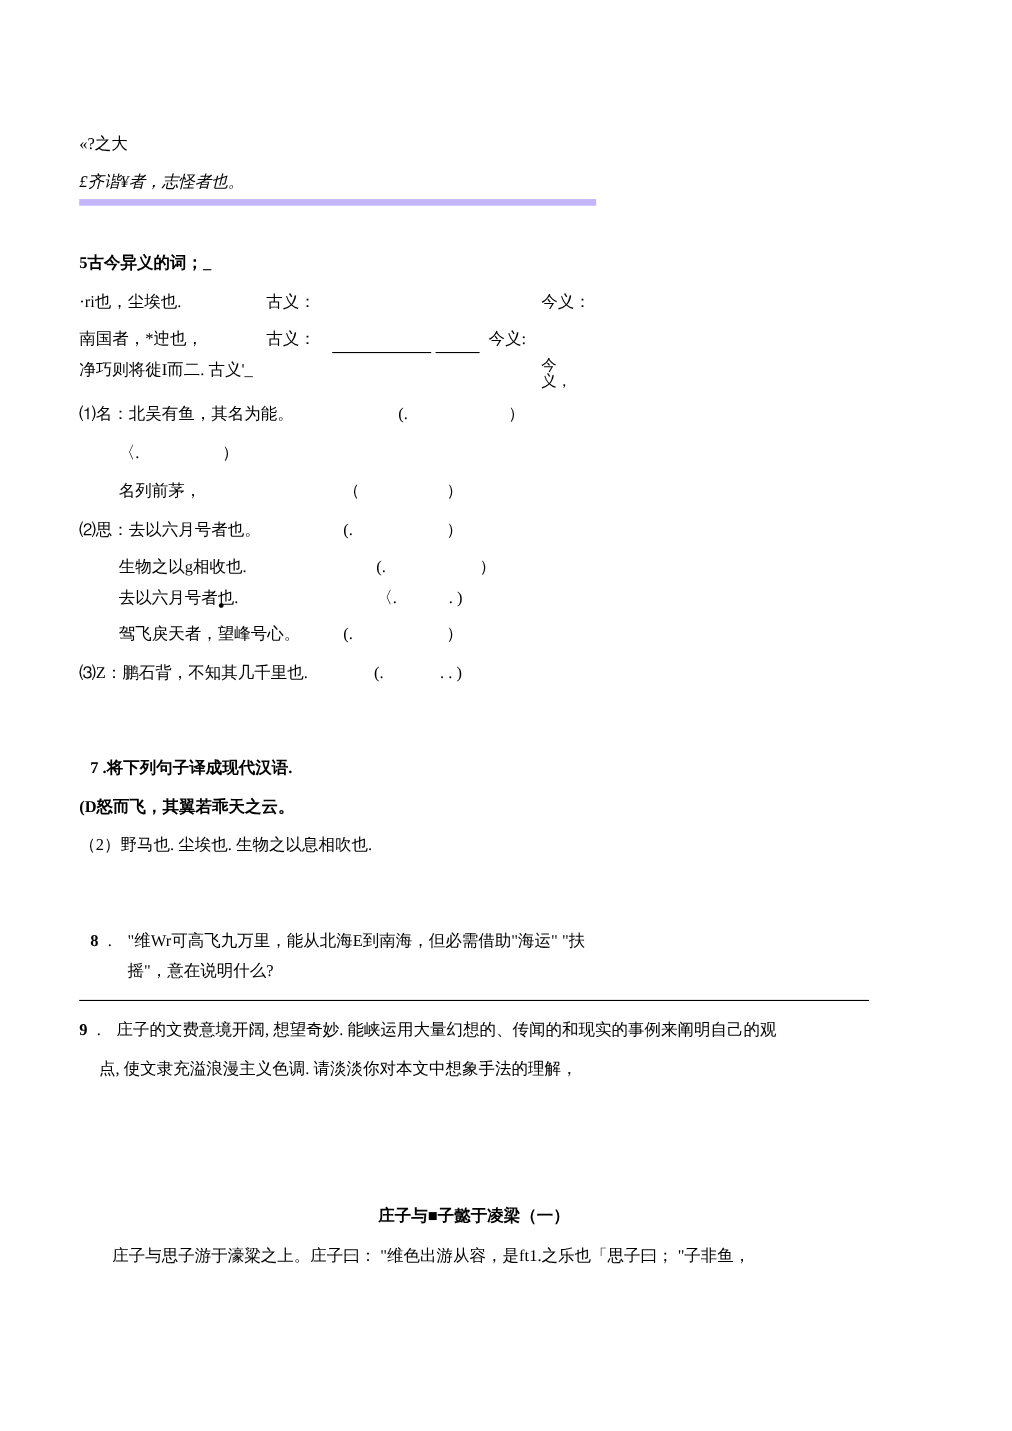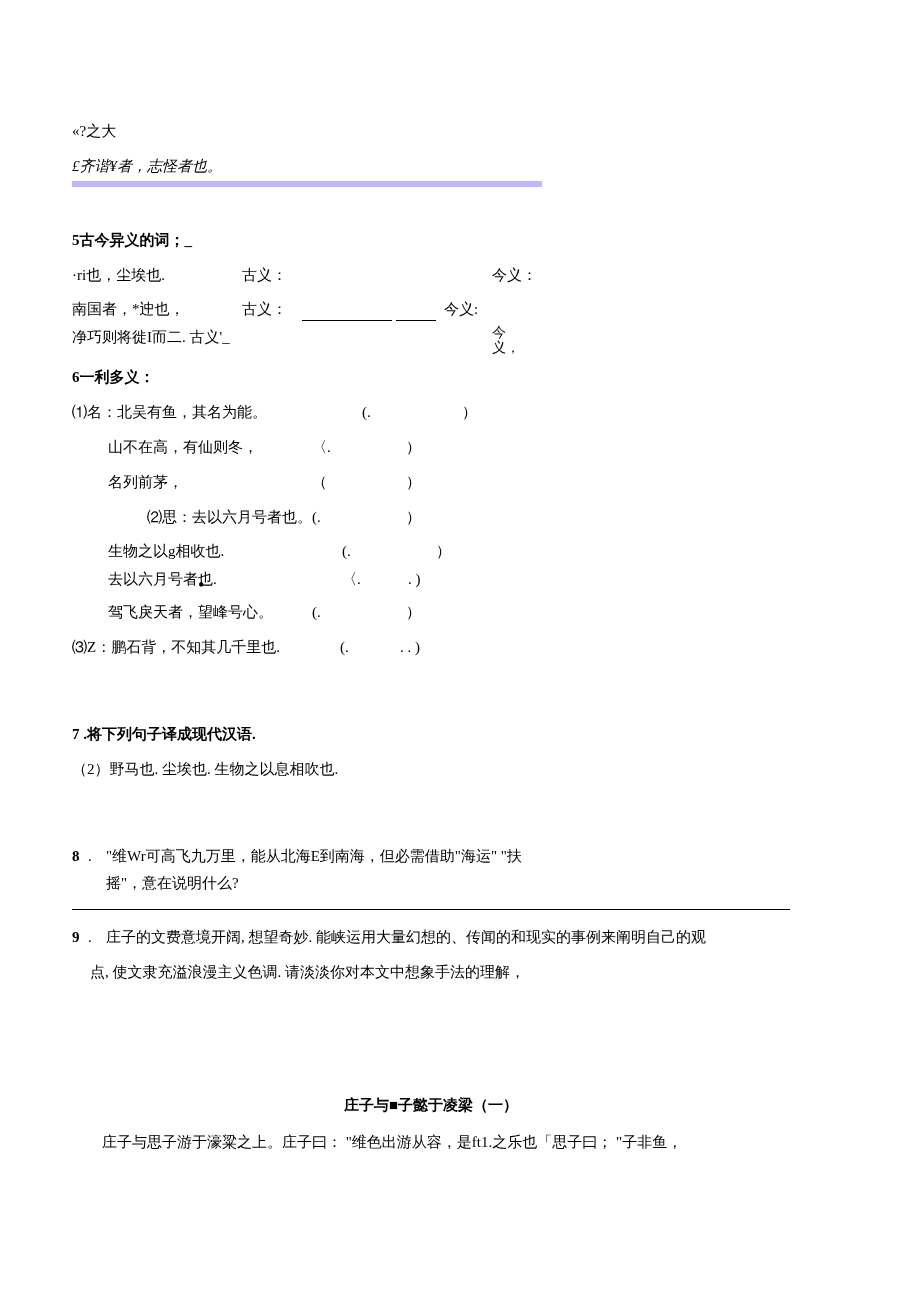--- a/index.html
+++ b/index.html
@@ -23,21 +23,21 @@
     border-bottom: 1px solid #000;
     display: inline-block;
   }
   .uline-row {
     border-bottom: 6px solid #c4b5fd;
     padding-bottom: 1px;
     font-style: italic;
   }
   .indent1 { padding-left: 36px; }
   .section-gap { margin-top: 40px; }
-  .big-gap { margin-top: 60px; }
+  .big-gap { margin-top: 60px; margin-left: 10px; }
   .bold { font-weight: bold; }
   .row { display: flex; }
   .cell { display:inline-block; }
   .center { text-align: center; }
   .tight { margin: 4px 0; line-height:1.6; }
   .hr-full {
     border: none;
     border-bottom: 1px solid #000;
     margin: 12px 0 8px 0;
   }
@@ -80,47 +80,43 @@
 
   <div class="line row tight">
     <span class="cell" style="width:300px;">净巧则将徙I而二. 古义'_</span>
     <span class="cell" style="width:120px;"></span>
     <span class="vstack">
       <span>今</span>
       <span>义，</span>
     </span>
   </div>
 
-  <div class="line">
-    <span class="bold">6一利多义：</span>
-  </div>
 
   <div class="line row">
     <span class="cell" style="width:290px;">⑴名：北吴有鱼，其名为能。</span>
     <span class="cell" style="width:40px;">(.</span>
     <span class="cell" style="width:60px;"></span>
     <span class="cell">）</span>
   </div>
 
   <div class="line row indent1">
-    <span class="cell" style="width:204px;">山不在高，有仙则冬，</span>
     <span class="cell" style="width:34px;">〈.</span>
     <span class="cell" style="width:60px;"></span>
     <span class="cell">）</span>
   </div>
 
   <div class="line row indent1">
     <span class="cell" style="width:204px;">名列前茅，</span>
     <span class="cell" style="width:34px;">（</span>
     <span class="cell" style="width:60px;"></span>
     <span class="cell">）</span>
   </div>
 
   <div class="line row">
-    <span class="cell" style="width:240px;text-align:right;">⑵思：去以六月号者也。</span>
+    <span class="cell" style="width:240px;">⑵思：去以六月号者也。</span>
     <span class="cell" style="width:34px;">(.</span>
     <span class="cell" style="width:60px;"></span>
     <span class="cell">）</span>
   </div>
 
   <div class="line row indent1 tight">
     <span class="cell" style="width:234px;">生物之以g相收也.</span>
     <span class="cell" style="width:34px;">(.</span>
     <span class="cell" style="width:60px;"></span>
     <span class="cell">）</span>
@@ -144,20 +140,23 @@
   <div class="line row">
     <span class="cell" style="width:268px;">⑶Z：鹏石背，不知其几千里也.</span>
     <span class="cell" style="width:30px;">(.</span>
     <span class="cell" style="width:30px;"></span>
     <span class="cell">. . )</span>
   </div>
 
   <div class="line big-gap">
     <span class="bold">7 .将下列句子译成现代汉语.</span>
   </div>
+  <div class="line">
+    <span class="bold">(D怒而飞，其翼若乖天之云。</span>
+  </div>
   <div class="line">（2）野马也. 尘埃也. 生物之以息相吹也.</div>
 
   <div class="line big-gap row" style="align-items:flex-start;">
     <span class="bold" style="width:16px;">8</span>
     <span style="width:18px;"> . </span>
     <span style="flex:1;">
       <span>"维Wr可高飞九万里，能从北海E到南海，但必需借助"海运" "扶</span><br>
       <span>摇"，意在说明什么?</span>
     </span>
   </div>

